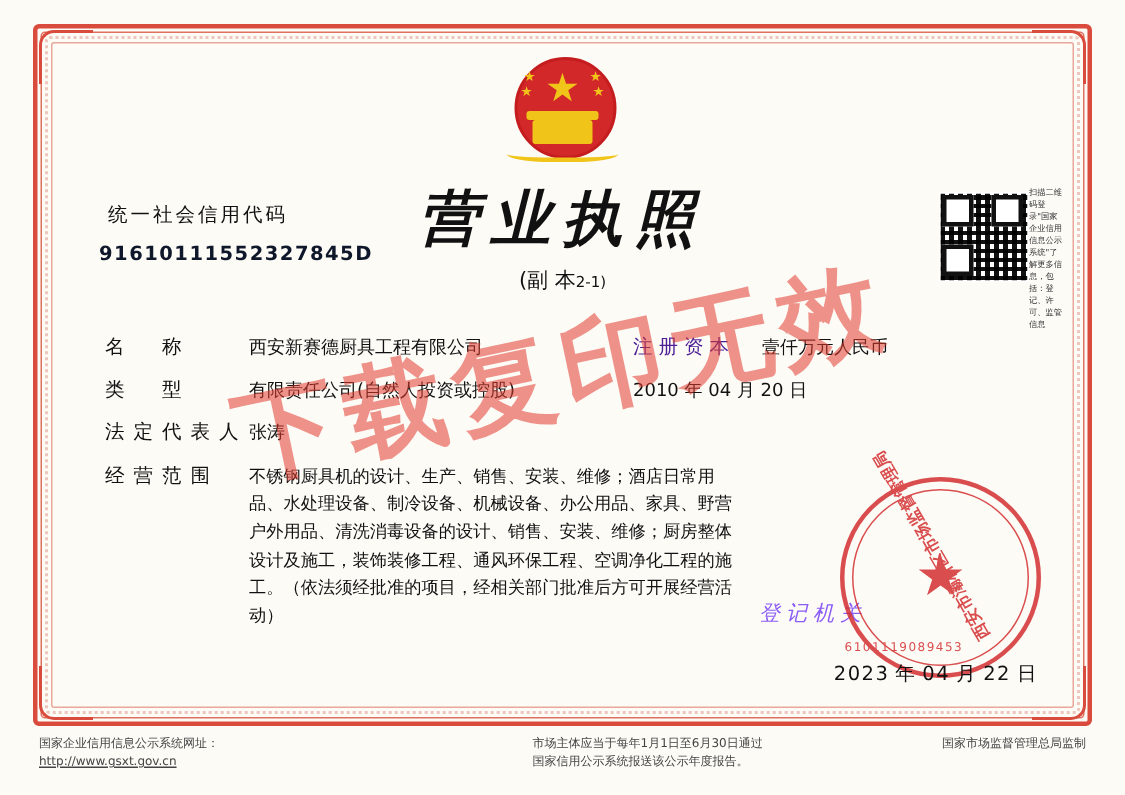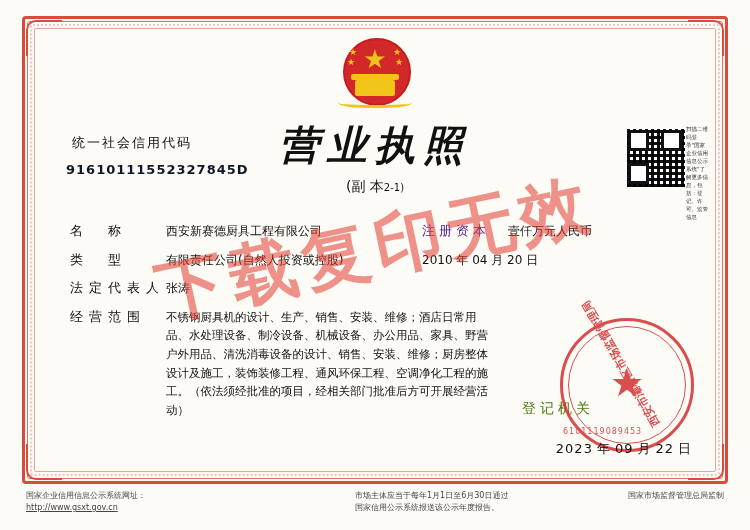--- a/index.html
+++ b/index.html
@@ -257,25 +257,26 @@
   .scope-text {
     font-size: 11.5px;
     line-height: 1.62;
     color: #111;
     width: 330px;
   }
 
   
   .registrar {
     position: absolute;
-    right: 156px;
+    right: 172px;
     bottom: 112px;
     font-size: 14px;
     letter-spacing: 4px;
-    color: #4d7c0f;
+    color: #8b5cf6;
+    font-style: italic;
   }
   .seal {
     position: absolute;
     right: 56px;
     bottom: 78px;
     width: 128px;
     height: 128px;
     border-radius: 50%;
     border: 3px solid #d2282a;
     opacity: 0.82;
@@ -463,21 +464,21 @@
 
   <div class="seal">
     <div class="seal-star">★</div>
     <div class="seal-top-text">
       <span style="transform: rotate(-120deg) translate(-50px,-2px);">西安市灞桥区市场监督管理局</span>
     </div>
     <div class="seal-bottom">6101119089453</div>
   </div>
 
   <div class="date-line">
-    <span class="num">2023</span><span>年</span><span class="num">09</span><span>月</span><span class="num">22</span><span>日</span>
+    <span class="num">2023</span><span>年</span><span class="num">04</span><span>月</span><span class="num">22</span><span>日</span>
   </div>
 
   <div class="watermark">下载复印无效</div>
 
   <div class="bottom">
     <div class="bl">
       <div>国家企业信用信息公示系统网址：</div>
       <div><a href="#">http://www.gsxt.gov.cn</a></div>
     </div>
     <div class="bc">

